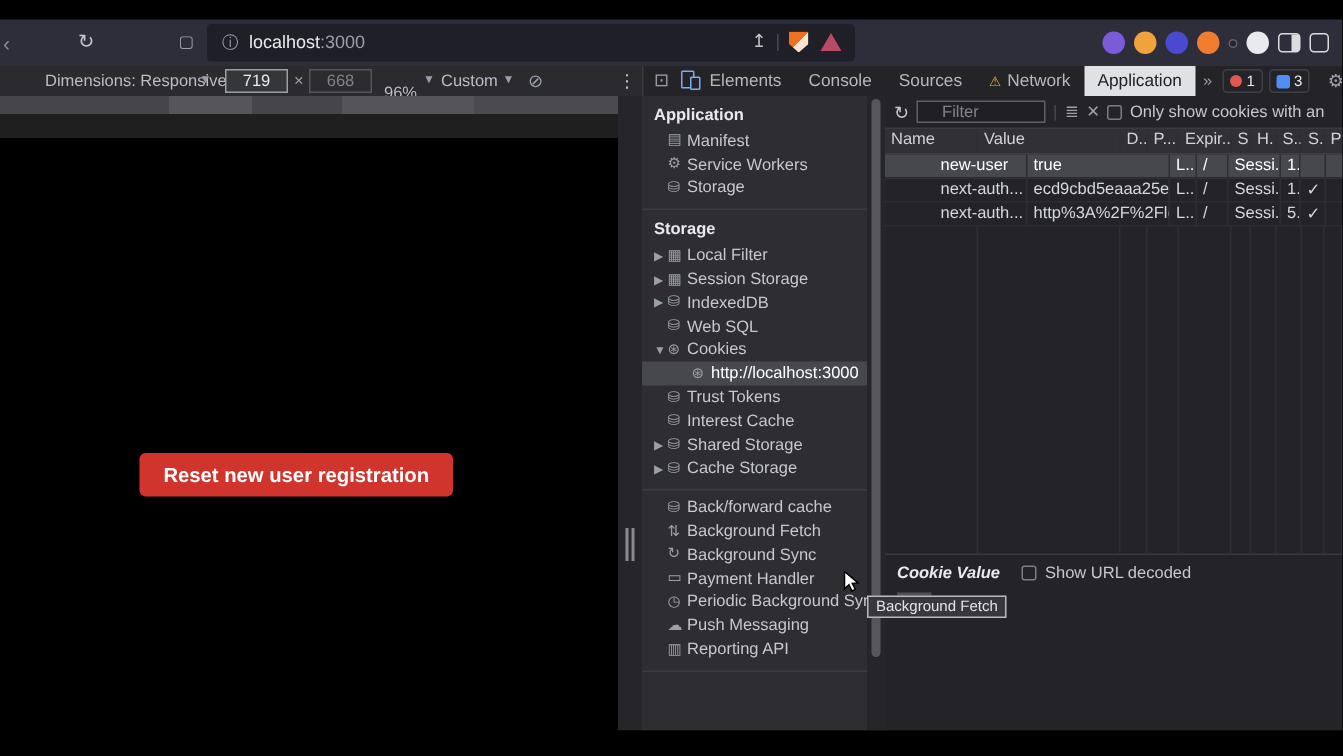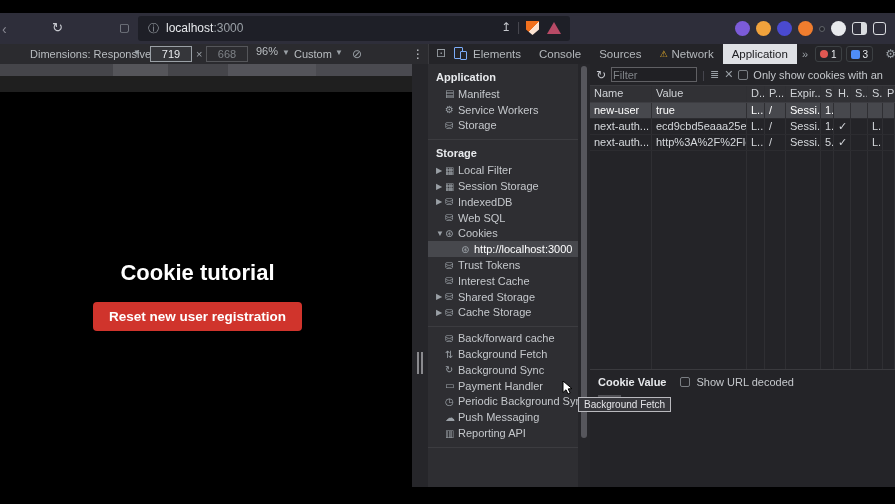--- a/index.html
+++ b/index.html
@@ -28,21 +28,21 @@
   #profile-icon { width:13px; height:13px; border:1.5px solid #dadce0; border-radius:3px; }
 
   
   #device-toolbar { top:44px; left:0; width:428px; height:20px; background:#2b2b2f; color:#b9bdc1; font-size:11px; }
   #dim-label { left:30px; top:4px; }
   #dim-caret { left:133px; top:4px; font-size:8px; color:#9aa0a6; }
   .size-input { position:absolute; top:2px; width:42px; height:16px; background:#35363a; text-align:center; font-size:11px; font-family:inherit; }
   #width-input { left:150px; border:1px solid #9aa0a6; color:#e8eaed; }
   #times-label { left:196px; top:4px; color:#9aa0a6; }
   #height-input { left:206px; border:1px solid #55565a; color:#7e8287; background:#2c2c30; }
-  #zoom-label { left:256px; top:1px; }
+  #zoom-label { left:256px; top:12px; }
   #zoom-caret { left:282px; top:4px; font-size:8px; color:#9aa0a6; }
   #throttle-label { left:294px; top:4px; }
   #throttle-caret { left:335px; top:4px; font-size:8px; color:#9aa0a6; }
   #rotate-icon { left:352px; top:3px; color:#9aa0a6; font-size:12px; }
   #kebab-icon { left:412px; top:3px; color:#c6c8ce; font-size:12px; }
 
   #tab-bar { top:44px; left:428px; width:467px; height:20px; background:#242428; display:flex; align-items:stretch; border-left:1px solid #3a3a3e; }
   #inspect-icon { color:#9aa0a6; font-size:12px; margin:2px 4px 0 7px; }
   #device-icon { position:relative; width:14px; height:14px; margin:3px 4px 0 4px; }
   #device-icon .r1 { position:absolute; left:0; top:0; width:9px; height:12px; border:1.5px solid #7cacf8; border-radius:1px; }
@@ -79,39 +79,39 @@
   .sb-item.child { padding-left:24px; }
   .sb-arrow { width:9px; font-size:8px; color:#9aa0a6; flex:none; }
   .sb-icon { width:13px; font-size:10px; color:#9aa0a6; flex:none; }
   .sb-icon svg { vertical-align:middle; }
   #sidebar-scrollbar { top:64px; left:578px; width:12px; height:423px; background:#26262a; }
   #sidebar-scroll-thumb { position:absolute; left:3px; top:2px; width:6px; height:372px; background:#56565c; border-radius:3px; }
 
   #cookie-panel { top:64px; left:590px; width:305px; height:423px; background:#242428; display:flex; flex-direction:column; }
   #cookie-toolbar { height:22px; display:flex; align-items:center; gap:5px; padding-left:6px; border-bottom:1px solid #3a3a3e; white-space:nowrap; overflow:hidden; }
   #refresh-icon { color:#c6c8ce; font-size:12px; }
-  #filter-input { width:86px; height:15px; background:#202024; border:1px solid #606064; color:#e8e8e8; font-size:11px; font-family:inherit; padding:0 1px; }
+  #filter-input { width:86px; height:15px; background:#202024; border:1px solid #606064; color:#e8e8e8; font-size:11px; font-family:inherit; padding:0 16px; }
   #filter-input::placeholder { color:#808489; }
   .ct-sep { color:#4a4a52; font-size:11px; }
   #filterbar-icon { color:#9aa0a6; font-size:11px; }
   #clear-icon { color:#9aa0a6; font-size:11px; }
   .checkbox { width:10px; height:10px; border:1px solid #7a7e83; border-radius:2px; flex:none; }
   #only-show-label { color:#c5c8cc; font-size:11px; }
 
   .cgrid { display:grid; grid-template-columns:62px 95px 18px 21px 35px 13px 17px 17px 15px 1fr; }
   .cgrid > div { padding:1px 0 0 4px; font-size:11px; white-space:nowrap; overflow:hidden; border-right:1px solid #2f2f33; }
   #cookie-header { height:17px; background:#313135; border-bottom:1px solid #3d3d42; color:#d0d3d7; }
-  .cookie-row { height:16px; color:#d5d8dc; border-bottom:1px solid #2c2c30; }
+  .cookie-row { height:16px; color:#d5d8dc; border-bottom:1px solid #2c2c30;padding-left:33px; }
   .cookie-row.selected { background:#47484d; color:#fff; }
   #cookie-empty { flex:1; }
   #cookie-empty > div { height:100%; }
 
   #cookie-value-panel { height:118px; border-top:1px solid #3a3a3e; padding:6px 8px; }
   #cv-row { display:flex; align-items:center; gap:6px; }
-  #cv-title { color:#e8eaed; font-size:11px; font-weight:bold; margin-right:8px; }
+  #cv-title { color:#e8eaed; font-size:11px; font-weight:bold; margin-right:8px;font-style:italic; }
   #cv-decode-label { color:#c5c8cc; font-size:11px; }
   #cv-value { display:inline-block; margin-top:7px; background:#505055; color:#e8eaed; font-size:11px; padding:0 2px; }
 
   #tooltip { top:397px; left:578px; background:#37373c; border:1px solid #b9b9be; color:#e4e4e8; font-size:10px; padding:1px 5px; z-index:11; white-space:nowrap; }
   #cursor { top:381px; left:562px; z-index:12; }
 
   #top-strip { top:0; left:0; width:895px; height:13px; background:#000; }
   #bottom-strip { top:487px; left:0; width:895px; height:17px; background:#000; }
 </style>
 </head>
@@ -192,21 +192,20 @@
       <span class="msg-dot"></span>
       <span>3</span>
     </span>
   <span class="tb-sep"></span>
   <span id="gear-icon">⚙</span>
 </div>
 
 <div class="abs" id="ruler"></div>
 <div class="abs" id="surround"></div>
 <div class="abs" id="page-viewport">
-  <div class="abs" id="page-title">Cookie tutorial</div>
   <div class="abs" id="page-button-wrap">
     <button id="reset-button" style="background: rgb(208, 52, 44);">Reset new user registration</button>
   </div>
 </div>
 <div class="abs" id="gap-col">
   <span class="abs handle-line" style="left:5px"></span>
   <span class="abs handle-line" style="left:9px"></span>
 </div>
 
 <div class="abs" id="devtools-bg"></div>

